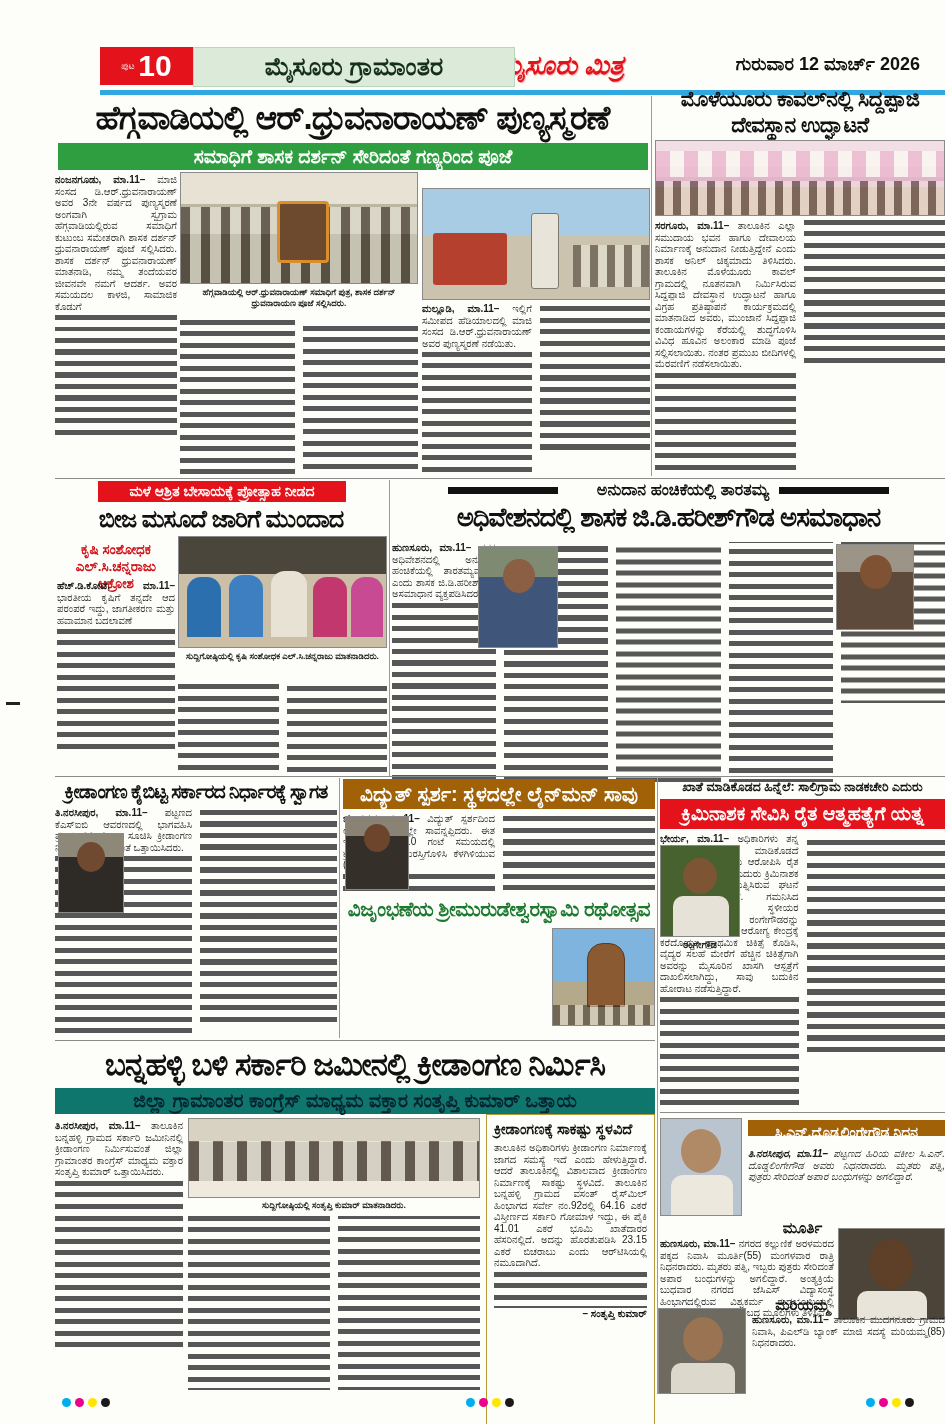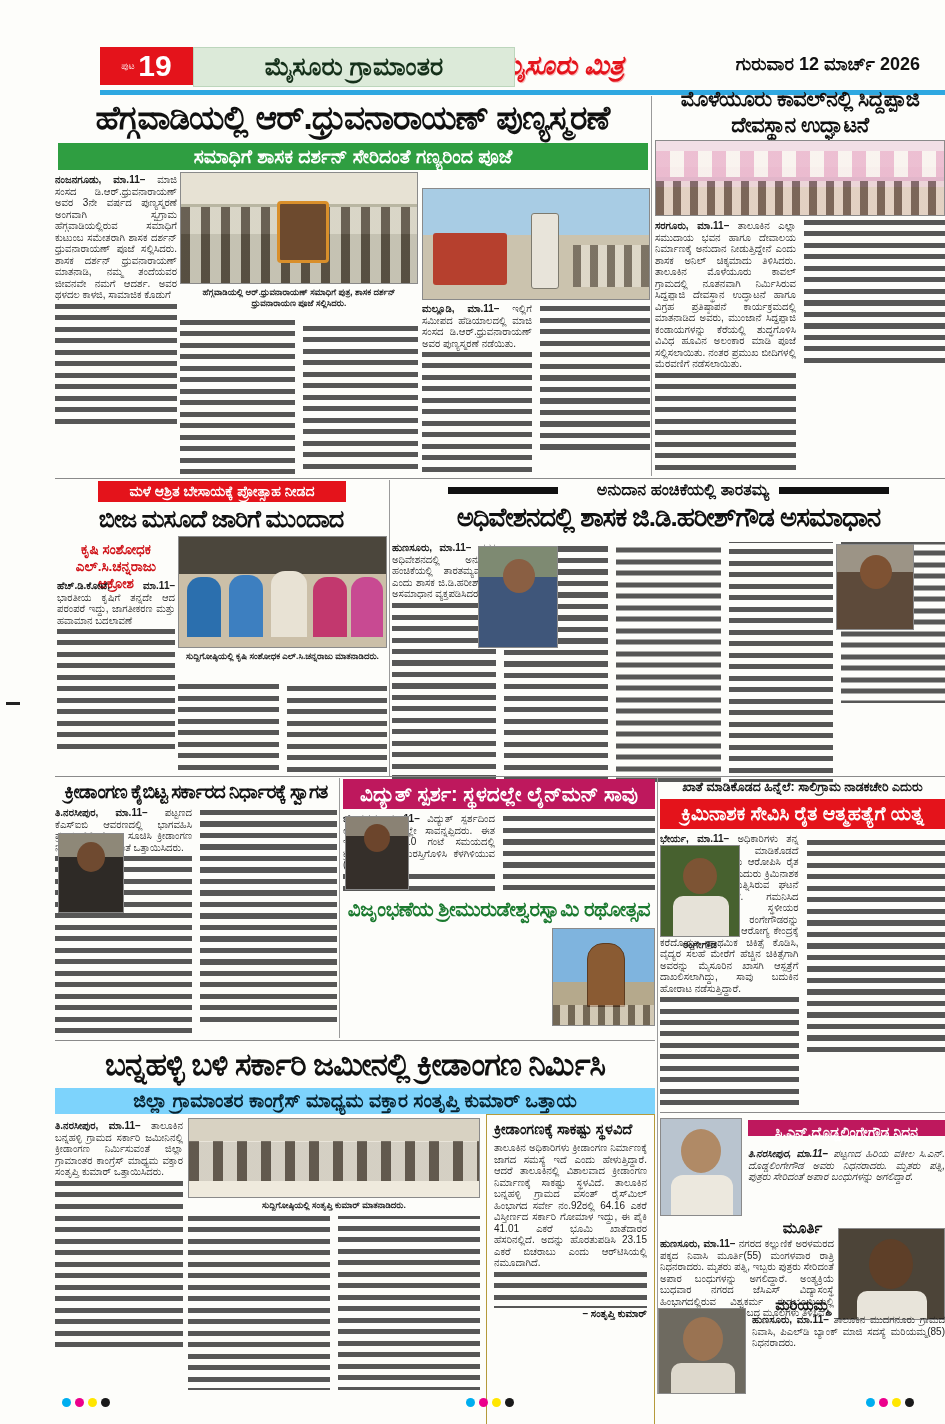--- a/index.html
+++ b/index.html
@@ -13,22 +13,22 @@
   .section{background:#dcead9;border:1px solid #bcd6bc;display:flex;align-items:center;justify-content:center;
            font-size:25px;font-weight:bold;color:#15301a;}
   .masthead{color:#e4131b;font-weight:bold;font-style:italic;font-size:26px;text-align:center;
             text-shadow:1px 1px 0 #f8b9b9;}
   .dateline-top{font-size:18px;font-weight:bold;text-align:right;}
   .bluerule{background:#2fa8e1;}
   
   .h-main{font-weight:bold;text-align:center;letter-spacing:-1px;}
   .greenbar{background:#2f9e41;color:#fff;font-weight:bold;text-align:center;}
   .redbar{background:#e4131b;color:#fff;font-weight:bold;text-align:center;}
-  .blackbar{background:#be185d;color:#fff;font-weight:bold;text-align:center;}
-  .bluebar{background:#7dd3fc;color:#07222f;font-weight:bold;text-align:center;}
+  .blackbar{background:#a16207;color:#fff;font-weight:bold;text-align:center;}
+  .bluebar{background:#0f766e;color:#07222f;font-weight:bold;text-align:center;}
   .creambox{background:#f4eeda;border:1px solid #b0a070;font-weight:bold;text-align:center;color:#2a2415;}
   .kicker-plain{font-weight:bold;text-align:center;}
   .green-head{color:#1b7a2f;font-weight:bold;text-align:center;letter-spacing:-0.5px;}
   .red-sub{color:#cf1016;font-weight:bold;text-align:center;line-height:17px;font-size:13.5px;}
   
   .bt{font-size:10px;line-height:11.5px;text-align:justify;color:#1a1a1a;}
   .bt b{font-weight:bold;}
   .cols2{column-count:2;column-gap:8px;column-fill:auto;overflow:hidden;}
   .cols5{column-count:5;column-gap:8px;column-fill:auto;overflow:hidden;}
   .clip{overflow:hidden;}
@@ -47,34 +47,34 @@
   .boxed .bh{font-size:14.5px;font-weight:bold;margin-bottom:4px;}
   .sign{font-size:10px;font-weight:bold;text-align:right;}
 </style>
 </head>
 <body>
 
 <div id="page">
 
   <div class="abs pgbox" style="left:100px;top:47px;width:93px;height:38px;">
     <span class="lbl">ಪುಟ</span>
-    <span class="num">19</span>
+    <span class="num">10</span>
   </div>
   <div class="abs masthead" style="left:455px;top:50px;width:210px;">ಮೈಸೂರು ಮಿತ್ರ</div>
   <div class="abs section" style="left:193px;top:47px;width:320px;height:38px;">ಮೈಸೂರು ಗ್ರಾಮಾಂತರ</div>
   <div class="abs dateline-top" style="left:700px;top:54px;width:220px;">ಗುರುವಾರ 12 ಮಾರ್ಚ್ 2026</div>
   <div class="abs bluerule" style="left:100px;top:90px;width:845px;height:5px;"></div>
 
   <div class="abs h-main" style="left:55px;top:96px;width:595px;height:46px;font-size:33px;line-height:44px;">ಹೆಗ್ಗವಾಡಿಯಲ್ಲಿ ಆರ್.ಧ್ರುವನಾರಾಯಣ್ ಪುಣ್ಯಸ್ಮರಣೆ</div>
   <div class="abs greenbar" style="left:58px;top:143px;width:590px;height:27px;font-size:19px;line-height:27px;">ಸಮಾಧಿಗೆ ಶಾಸಕ ದರ್ಶನ್ ಸೇರಿದಂತೆ ಗಣ್ಯರಿಂದ ಪೂಜೆ</div>
 
   <div class="abs bt clip" style="left:55px;top:174px;width:122px;height:301px;">
     <b>ನಂಜನಗೂಡು, ಮಾ.11–</b>
     <span>ಮಾಜಿ ಸಂಸದ ಡಿ.ಆರ್.ಧ್ರುವನಾರಾಯಣ್ ಅವರ 3ನೇ ವರ್ಷದ ಪುಣ್ಯಸ್ಮರಣೆ ಅಂಗವಾಗಿ ಸ್ವಗ್ರಾಮ ಹೆಗ್ಗವಾಡಿಯಲ್ಲಿರುವ ಸಮಾಧಿಗೆ ಕುಟುಂಬ ಸಮೇತರಾಗಿ ಶಾಸಕ ದರ್ಶನ್ ಧ್ರುವನಾರಾಯಣ್ ಪೂಜೆ ಸಲ್ಲಿಸಿದರು.</span>
-    <span>ಶಾಸಕ ದರ್ಶನ್ ಧ್ರುವನಾರಾಯಣ್ ಮಾತನಾಡಿ, ನಮ್ಮ ತಂದೆಯವರ ಜೀವನವೇ ನಮಗೆ ಆದರ್ಶ. ಅವರ ಥಳದಲ ಕಾಳಜಿ, ಸಾಮಾಜಿಕ ಕೊಡುಗೆ</span>
+    <span>ಶಾಸಕ ದರ್ಶನ್ ಧ್ರುವನಾರಾಯಣ್ ಮಾತನಾಡಿ, ನಮ್ಮ ತಂದೆಯವರ ಜೀವನವೇ ನಮಗೆ ಆದರ್ಶ. ಅವರ ಸಮಯದಲ ಕಾಳಜಿ, ಸಾಮಾಜಿಕ ಕೊಡುಗೆ</span>
     <div class="gk" style="height:120px;margin-top:3px;"></div>
   </div>
 
   <div class="abs photo" style="left:180px;top:172px;width:238px;height:112px;background:linear-gradient(to bottom,#e7e2d4 0 28%,#b9b6a2 28% 55%,#8c8a74 55% 100%);">
     <div class="abs" style="left:0;top:34px;width:238px;height:78px;background:repeating-linear-gradient(90deg,rgba(52,40,32,.6) 0 9px,rgba(244,240,230,.55) 9px 20px);"></div>
     <div class="abs" style="left:96px;top:28px;width:46px;height:56px;background:#6d4a2e;border:3px solid #d98f2b;border-radius:4px;"></div>
   </div>
   <div class="abs cap" style="left:180px;top:287px;width:238px;height:30px;">ಹೆಗ್ಗವಾಡಿಯಲ್ಲಿ ಆರ್.ಧ್ರುವನಾರಾಯಣ್ ಸಮಾಧಿಗೆ ಪುತ್ರ, ಶಾಸಕ ದರ್ಶನ್ ಧ್ರುವನಾರಾಯಣ ಪೂಜೆ ಸಲ್ಲಿಸಿದರು.</div>
   <div class="abs bt cols2" style="left:180px;top:320px;width:238px;height:155px;">
     <div class="gk" style="height:310px;"></div>

